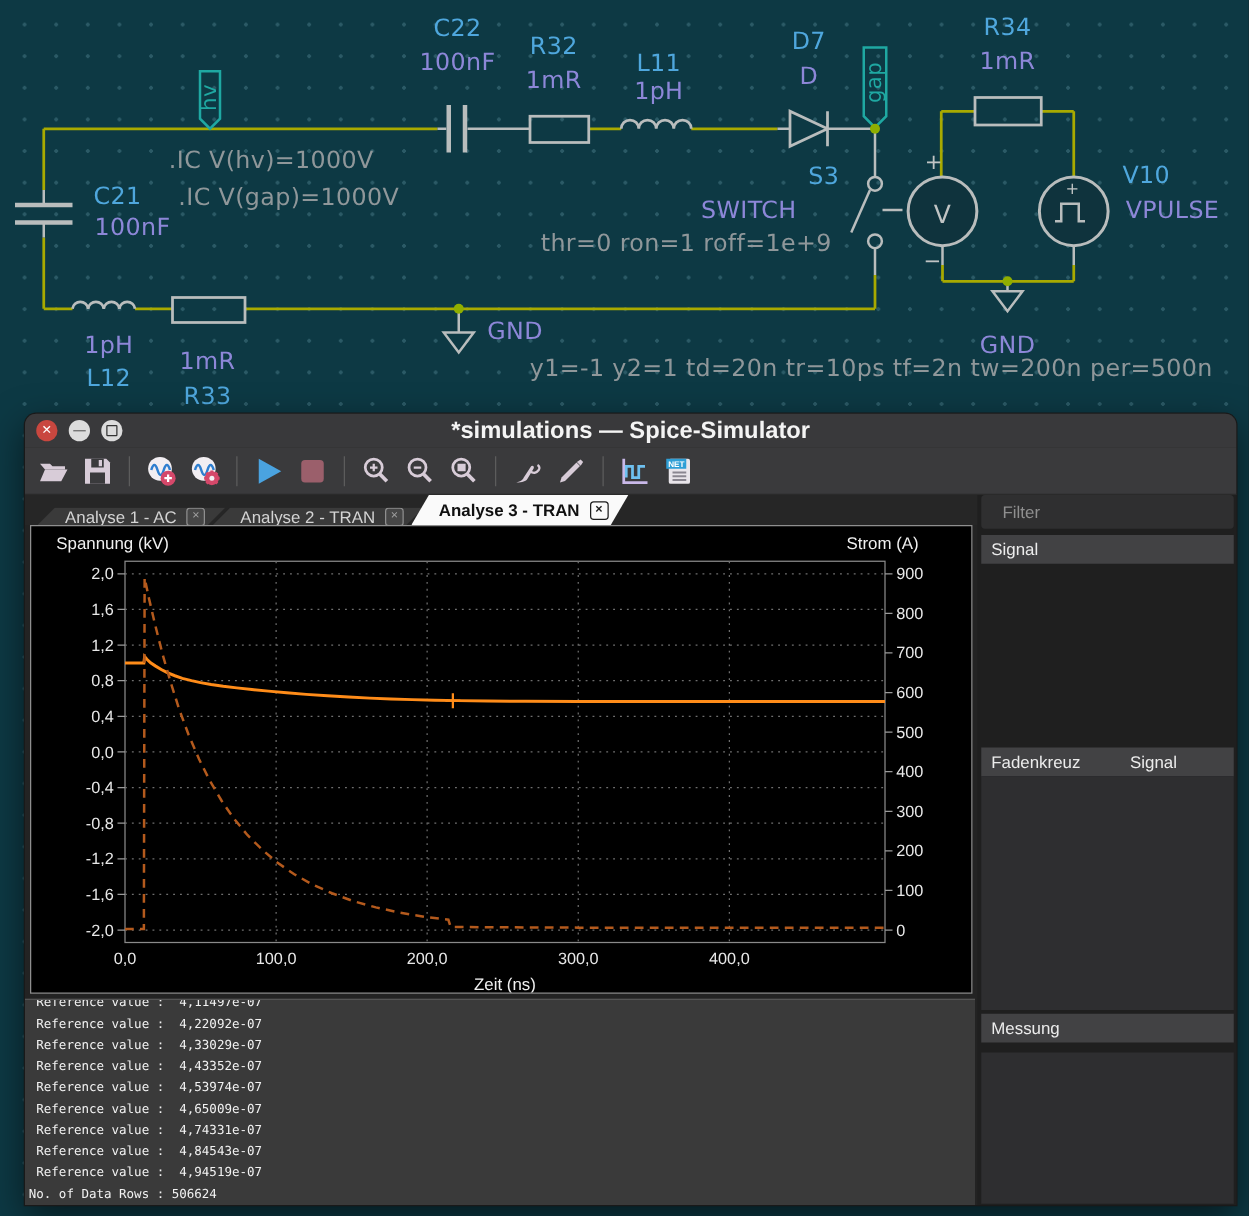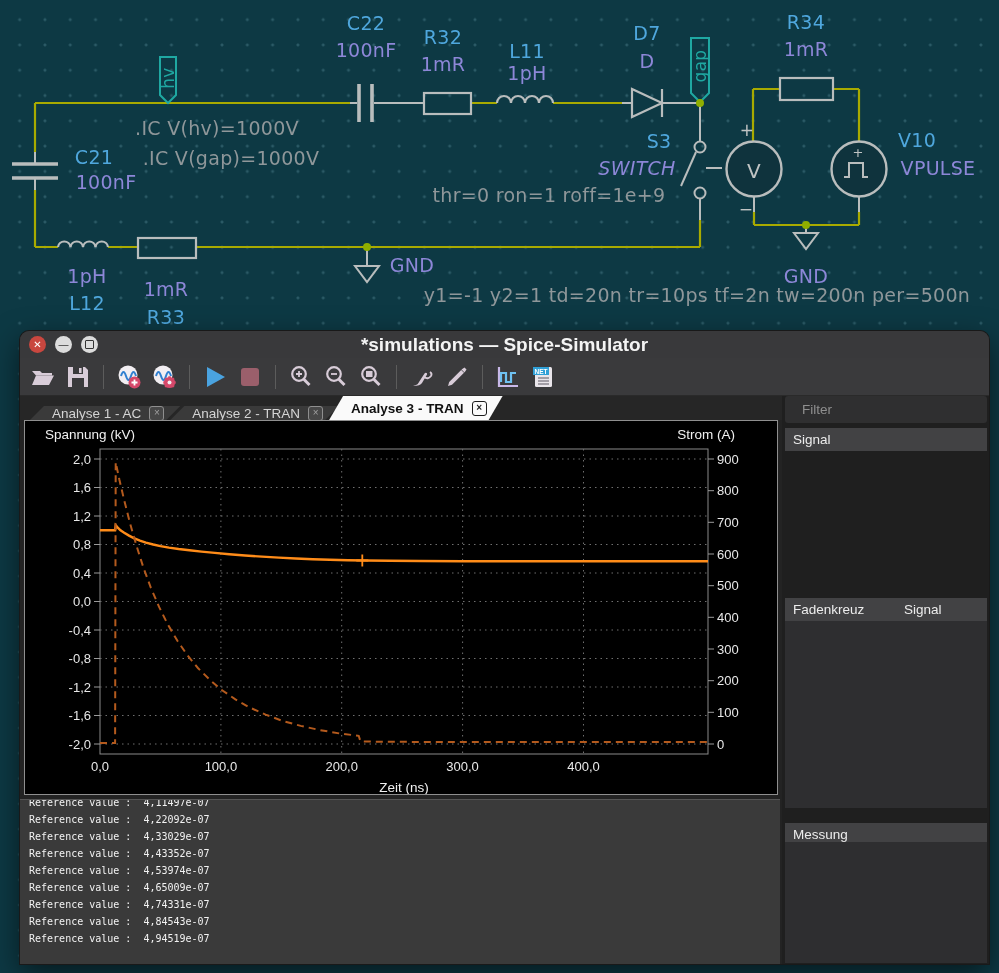--- a/index.html
+++ b/index.html
@@ -71,21 +71,21 @@
     box-sizing:border-box;}
   #signal-rows{position:absolute;left:3px;right:2px;top:55px;height:146px;overflow:hidden;}
   .signal-row{height:24.3px;background:#323234;border-bottom:1px solid #242426;
     color:#e2e2e2;font-size:13.5px;display:flex;align-items:center;padding:0 8px;
     box-sizing:border-box;}
   .cursor-header{position:absolute;left:3px;right:2px;top:202px;height:23px;background:#424244;
     display:flex;color:#ececec;font-size:13.5px;align-items:center;gap:13px;}
   .cursor-col1{width:102px;padding:0 8px;overflow:hidden;white-space:nowrap;box-sizing:border-box;}
   .cursor-col2{padding:0 4px;}
   .cursor-area{position:absolute;left:3px;right:2px;top:225px;height:187px;background:#2e2e30;}
-  .messung{top:415px;margin-top:12px;}
+  .messung{top:415px;}
   .messung-area{position:absolute;left:3px;right:2px;top:446px;bottom:1px;background:#2e2e30;}
 </style>
 </head>
 <body>
 
 <div class="schematic">
   <svg width="999" height="331" viewBox="0 0 999 331">
 
     <g stroke="#a8aa00" stroke-width="2.2" fill="none">
       <path d="M35,103 H350 M471,103 H497 M553,103 H622 M35,103 V152 M35,190 V247 M35,247 H58
@@ -162,21 +162,21 @@
       <span class="sch-label val" style="left: 647px; top: 61px;">D</span>
       <span class="sch-label ref" style="left: 806px; top: 22px;">R34</span>
       <span class="sch-label val" style="left: 806px; top: 49px;">1mR</span>
       <span class="sch-label net" style="left: 168px; top: 78px; transform: translate(-50%, -50%) rotate(-90deg);">hv</span>
       <span class="sch-label net" style="left: 700px; top: 66px; transform: translate(-50%, -50%) rotate(-90deg);">gap</span>
       <span class="sch-label dir" style="left: 217px; top: 128px;">.IC V(hv)=1000V</span>
       <span class="sch-label dir" style="left: 231px; top: 158px;">.IC V(gap)=1000V</span>
       <span class="sch-label ref" style="left: 94px; top: 157px;">C21</span>
       <span class="sch-label val" style="left: 106px; top: 182px;">100nF</span>
       <span class="sch-label ref" style="left: 659px; top: 141px;">S3</span>
-      <span class="sch-label val" style="left: 637px; top: 168px; font-style: italic;">SWITCH</span>
+      <span class="sch-label val" style="left: 599px; top: 168px;">SWITCH</span>
       <span class="sch-label dir" style="left: 549px; top: 195px;">thr=0 ron=1 roff=1e+9</span>
       <span class="sch-label ref" style="left: 917px; top: 140px;">V10</span>
       <span class="sch-label val" style="left: 938px; top: 168px;">VPULSE</span>
       <span class="sch-label val" style="left: 87px; top: 276px;">1pH</span>
       <span class="sch-label ref" style="left: 87px; top: 303px;">L12</span>
       <span class="sch-label val" style="left: 166px; top: 289px;">1mR</span>
       <span class="sch-label ref" style="left: 166px; top: 317px;">R33</span>
       <span class="sch-label val" style="left: 412px; top: 265px;">GND</span>
       <span class="sch-label val" style="left: 806px; top: 276px;">GND</span>
       <span class="sch-label dir" style="left: 697px; top: 295px;">y1=-1 y2=1 td=20n tr=10ps tf=2n tw=200n per=500n</span>
@@ -389,20 +389,21 @@
         <div id="log">
             <div class="log-line"> Reference value :  4,11497e-07</div>
             <div class="log-line"> Reference value :  4,22092e-07</div>
             <div class="log-line"> Reference value :  4,33029e-07</div>
             <div class="log-line"> Reference value :  4,43352e-07</div>
             <div class="log-line"> Reference value :  4,53974e-07</div>
             <div class="log-line"> Reference value :  4,65009e-07</div>
             <div class="log-line"> Reference value :  4,74331e-07</div>
             <div class="log-line"> Reference value :  4,84543e-07</div>
             <div class="log-line"> Reference value :  4,94519e-07</div>
+            <div class="log-line">No. of Data Rows : 506624</div>
           </div>
       </div>
     </div>
 
     <div class="right-col">
       <div class="filter-box">
         <svg width="14" height="14">
             <circle cx="6" cy="6" r="4.4" stroke="#909090" stroke-width="1.6" fill="none"></circle>
             <path d="M9.2,9.2 L13,13" stroke="#909090" stroke-width="1.6"></path>
           </svg>

